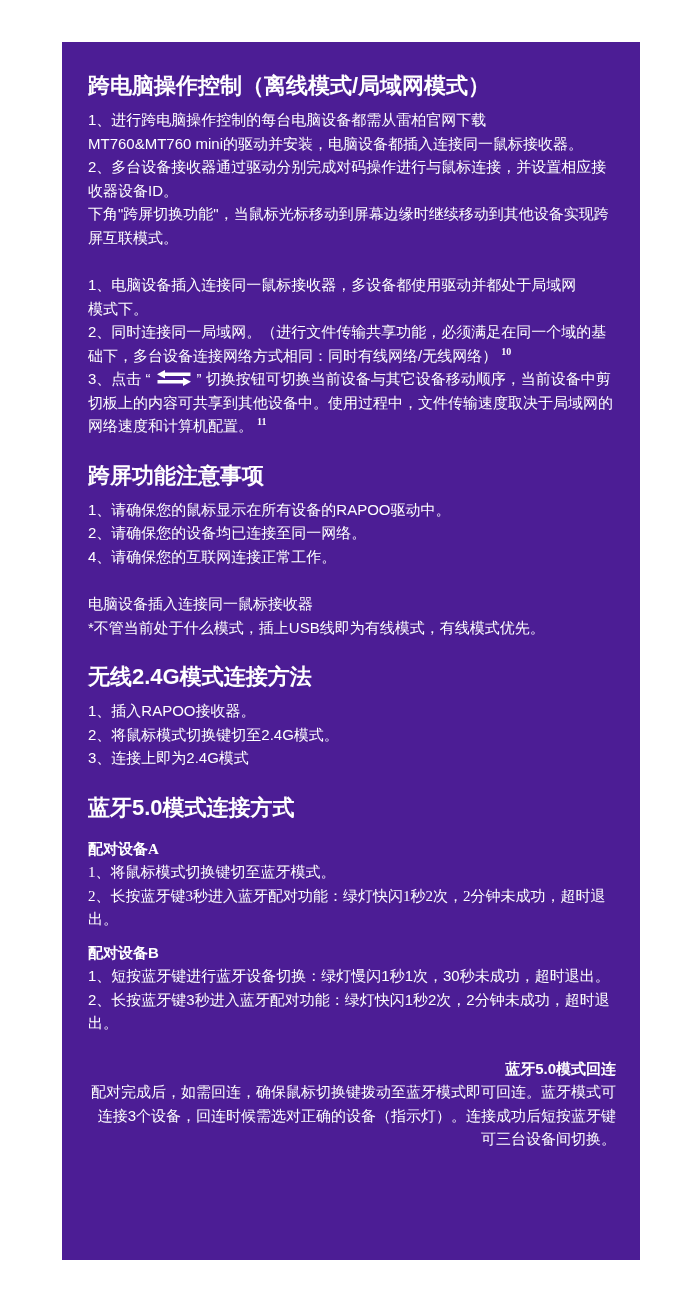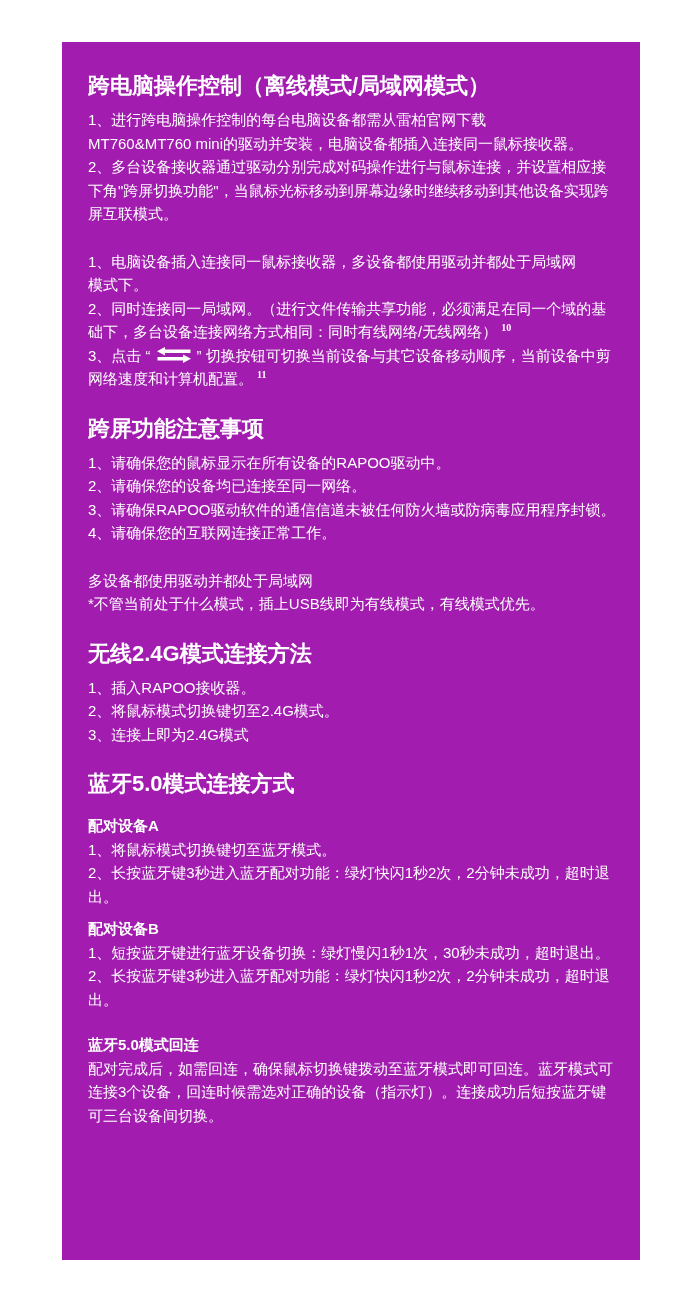--- a/index.html
+++ b/index.html
@@ -16,75 +16,76 @@
   }
   h2{
     margin:0 0 8px 0;
     font-size:22px;line-height:28px;font-weight:700;
   }
   .sec{margin-top:24px;}
   .sec.first{margin-top:0;}
   .line{font-size:15px;line-height:23.5px;white-space:nowrap;}
   .sub{font-weight:700;}
   .grp{margin-top:9px;}
-  .grp.first{margin-top:16px;}
-  .grp.spaced{margin-top:22px;}
+  .grp.first{margin-top:16px;font-family:Liberation Serif, serif;}
+  .grp.spaced{margin-top:22px;text-align:right;}
   .swap-icon{
     display:inline-block;width:34px;height:16px;
     vertical-align:-2px;margin:0 6px;
   }
   .swap-icon svg{display:block;width:34px;height:16px;}
   sup.fnote{
     font-size:10px;line-height:0;vertical-align:super;margin-left:4px;
     font-weight:700;
     font-family:Liberation Serif, serif;
   }
 </style>
 </head>
 <body style="background: rgb(255, 255, 255);">
 
-<div class="panel" style="background: #a21caf; color: rgb(255, 255, 255);">
+<div class="panel" style="background: #4c1d95; color: rgb(255, 255, 255);">
 
   <div class="sec first">
     <h2>跨电脑操作控制（离线模式/局域网模式）</h2>
     <div class="line">1、进行跨电脑操作控制的每台电脑设备都需从雷柏官网下载</div>
     <div class="line">MT760&amp;MT760 mini的驱动并安装，电脑设备都插入连接同一鼠标接收器。</div>
     <div class="line">2、多台设备接收器通过驱动分别完成对码操作进行与鼠标连接，并设置相应接</div>
+    <div class="line">收器设备ID。</div>
     <div class="line">下角"跨屏切换功能"，当鼠标光标移动到屏幕边缘时继续移动到其他设备实现跨</div>
     <div class="line">屏互联模式。</div>
   </div>
 
   <div class="sec">
     <div class="line">1、电脑设备插入连接同一鼠标接收器，多设备都使用驱动并都处于局域网</div>
     <div class="line">模式下。</div>
     <div class="line">2、同时连接同一局域网。（进行文件传输共享功能，必须满足在同一个域的基</div>
     <div class="line">
       <span>础下，多台设备连接网络方式相同：同时有线网络/无线网络）</span><sup class="fnote">10</sup>
     </div>
     <div class="line">
       <span>3、点击 “</span><span class="swap-icon"><svg viewBox="0 0 34 16" xmlns="http://www.w3.org/2000/svg">
             <path fill="#ffffff" d="M8 0 L0 4.2 L8 8.4 L8 6 L33.5 6 L33.5 2.4 L8 2.4 Z"></path>
             <path fill="#ffffff" d="M26 7.6 L34 11.8 L26 16 L26 13.6 L0.5 13.6 L0.5 10 L26 10 Z"></path>
           </svg></span><span>” 切换按钮可切换当前设备与其它设备移动顺序，当前设备中剪</span>
     </div>
+    <div class="line">切板上的内容可共享到其他设备中。使用过程中，文件传输速度取决于局域网的</div>
     <div class="line">
       <span>网络速度和计算机配置。</span><sup class="fnote">11</sup>
     </div>
   </div>
 
   <div class="sec">
     <h2>跨屏功能注意事项</h2>
     <div class="line">1、请确保您的鼠标显示在所有设备的RAPOO驱动中。</div>
     <div class="line">2、请确保您的设备均已连接至同一网络。</div>
-    <div class="line">3、请确保RAPOO驱动软件的通信信道未被任何防火墙或防病毒应用程序封锁。</div>
     <div class="line">4、请确保您的互联网连接正常工作。</div>
   </div>
 
   <div class="sec">
-    <div class="line">多设备都使用驱动并都处于局域网</div>
+    <div class="line">电脑设备插入连接同一鼠标接收器</div>
     <div class="line">*不管当前处于什么模式，插上USB线即为有线模式，有线模式优先。</div>
   </div>
 
   <div class="sec">
     <h2>无线2.4G模式连接方法</h2>
     <div class="line">1、插入RAPOO接收器。</div>
     <div class="line">2、将鼠标模式切换键切至2.4G模式。</div>
     <div class="line">3、连接上即为2.4G模式</div>
   </div>
 

